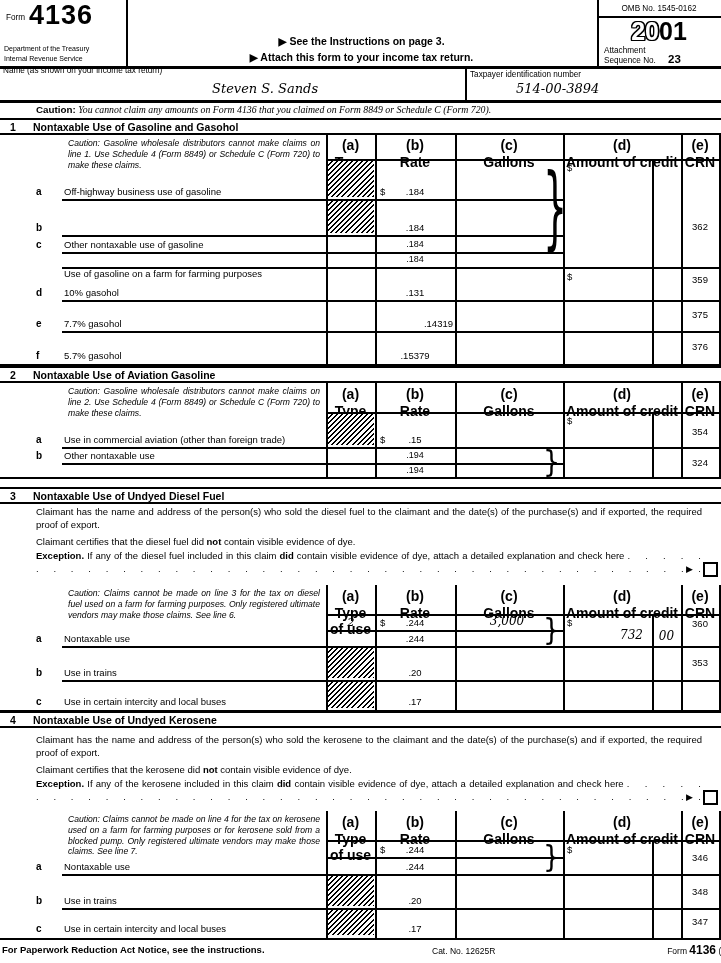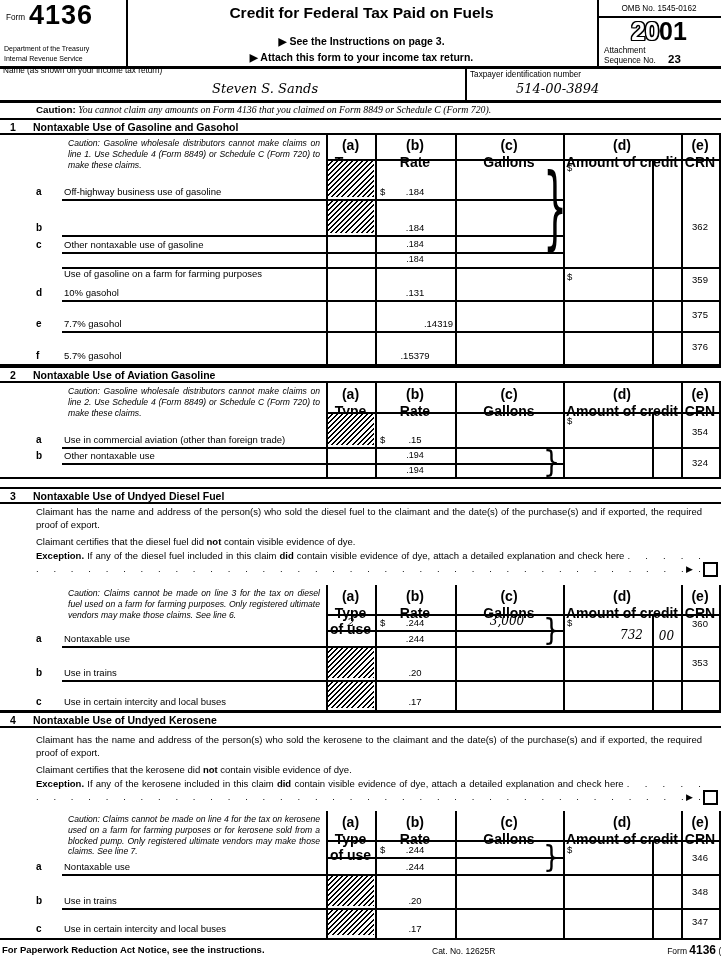--- a/index.html
+++ b/index.html
@@ -39,21 +39,20 @@
 
   <div class="vl" style="left:126px;top:0;height:66px;"></div>
   <div class="vl" style="left:597px;top:0;height:66px;"></div>
   <div class="hl" style="left:0;top:66px;width:721px;height:2.5px;"></div>
 
   <div class="t sm" style="left:6px;top:13px;">Form</div>
   <div class="t b" style="left:29px;top:0px;font-size:27px;letter-spacing:1px;">4136</div>
   <div class="t" style="left:4px;top:45px;font-size:7px;">Department of the Treasury</div>
   <div class="t" style="left:4px;top:55px;font-size:7px;">Internal Revenue Service</div>
 
-  <div class="t b" style="left:126px;top:4px;width:471px;text-align:center;font-size:15.5px;white-space:normal;">Credit for Federal Tax Paid on Fuels</div>
   <div class="t b" style="left:126px;top:35px;width:471px;text-align:center;font-size:10.5px;">▶ See the Instructions on page 3.</div>
   <div class="t b" style="left:126px;top:51px;width:471px;text-align:center;font-size:10.5px;">▶ Attach this form to your income tax return.</div>
 
   <div class="t sm" style="left:597px;top:4px;width:124px;text-align:center;">OMB No. 1545-0162</div>
   <div class="hl" style="left:597px;top:16px;width:124px;height:1.5px;"></div>
   <div class="t" style="left:597px;top:17px;width:124px;text-align:center;font-size:25px;font-weight:bold;"><span class="outline">20</span><span>01</span></div>
   <div class="t sm" style="left:604px;top:46px;">Attachment</div>
   <div class="t sm" style="left:604px;top:56px;">Sequence No.</div>
   <div class="t b" style="left:668px;top:53px;font-size:11.5px;">23</div>
 

